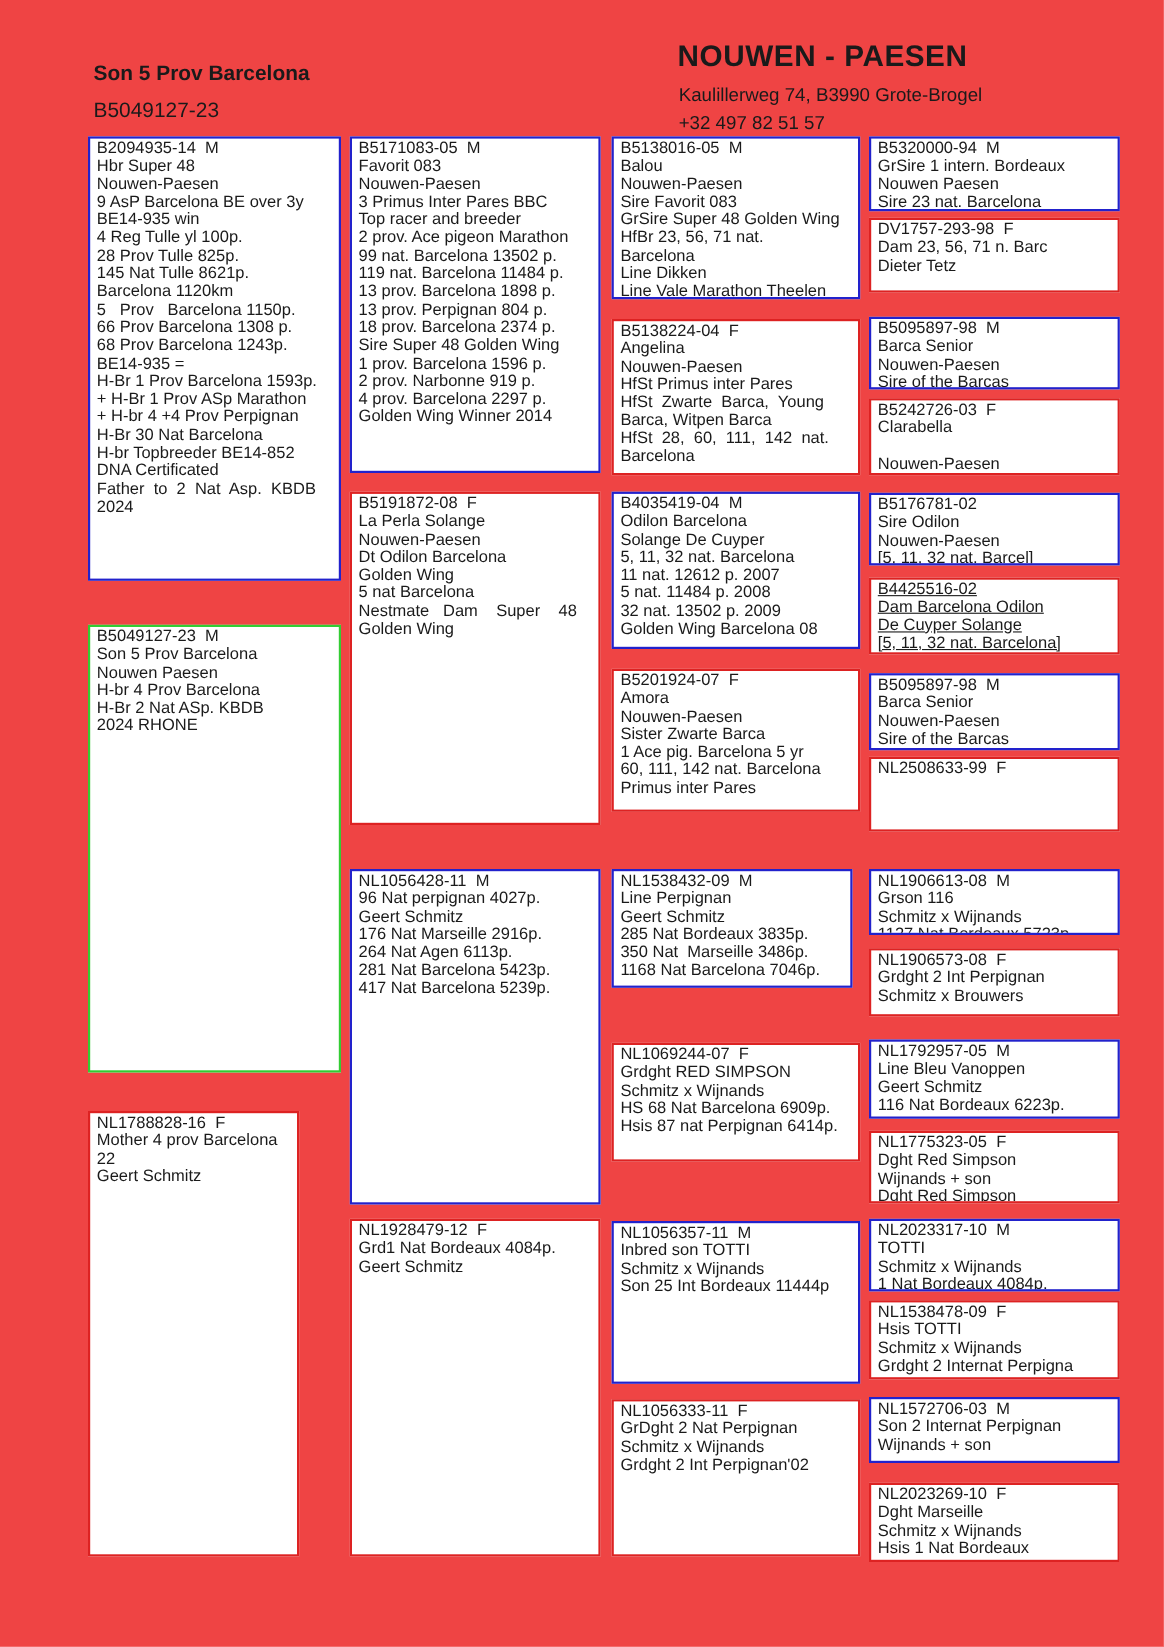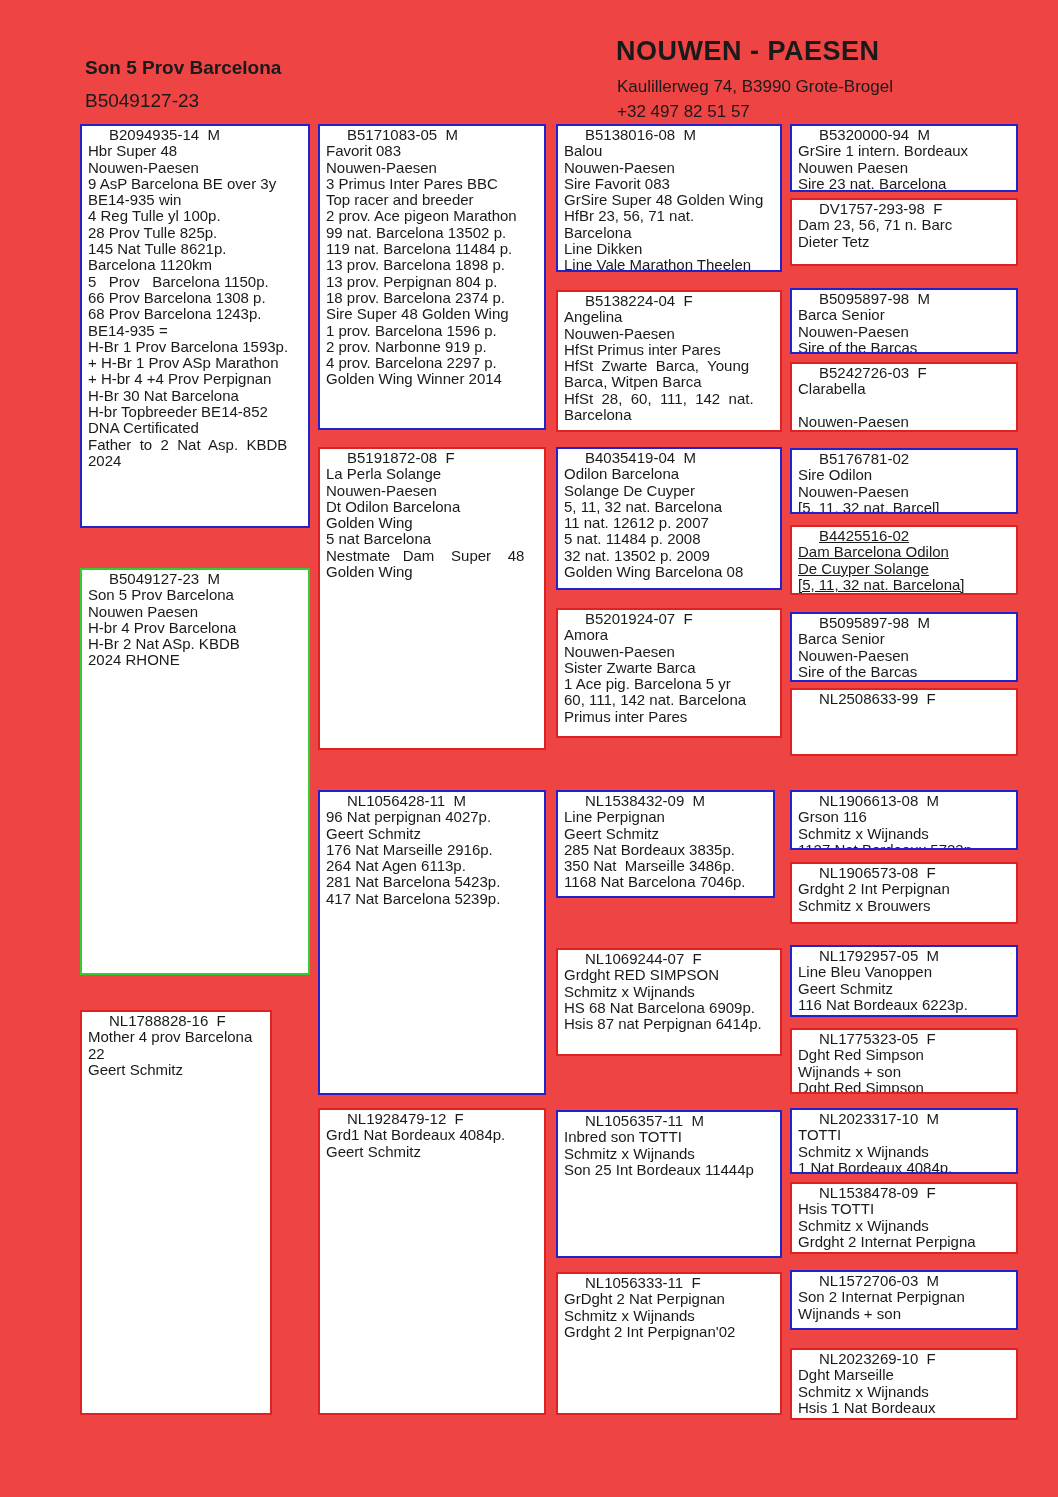--- a/index.html
+++ b/index.html
@@ -19,21 +19,21 @@
   .loft-phone    { position: absolute; left: 617px; top: 102px; font-size: 17px; }
   .box {
     position: absolute;
     border: 2px solid #000;
     background: #ffffff;
     padding: 1px 6px 2px 6px;
     font-size: 15px;
     line-height: 16.3px;
     overflow: hidden;
   }
-  .box .ring-line { white-space: pre; margin-left: 21px; }
+  .box .ring-line { white-space: pre; }
   .box .box-lines { white-space: pre-wrap; }
 </style>
 </head>
 <body>
 
 <div id="page">
   <div class="subject-title">Son 5 Prov Barcelona</div>
   <div class="subject-ring">B5049127-23</div>
   <div class="loft-name">NOUWEN - PAESEN</div>
   <div class="loft-address">Kaulillerweg 74, B3990 Grote-Brogel</div>
@@ -111,21 +111,21 @@
 264 Nat Agen 6113p.
 281 Nat Barcelona 5423p.
 417 Nat Barcelona 5239p.</div>
       </div>
       <div class="box" style="left: 318px; top: 1108px; width: 228px; height: 307px; border-color: rgb(221, 34, 34);">
         <div class="ring-line">NL1928479-12  F</div>
         <div class="box-lines">Grd1 Nat Bordeaux 4084p.
 Geert Schmitz</div>
       </div>
       <div class="box" style="left: 556px; top: 124px; width: 226px; height: 148px; border-color: rgb(34, 34, 204);">
-        <div class="ring-line">B5138016-08  M</div>
+        <div class="ring-line">B5138016-05  M</div>
         <div class="box-lines">Balou
 Nouwen-Paesen
 Sire Favorit 083
 GrSire Super 48 Golden Wing
 HfBr 23, 56, 71 nat.
 Barcelona
 Line Dikken
 Line Vale Marathon Theelen</div>
       </div>
       <div class="box" style="left: 556px; top: 290px; width: 226px; height: 142px; border-color: rgb(221, 34, 34);">

